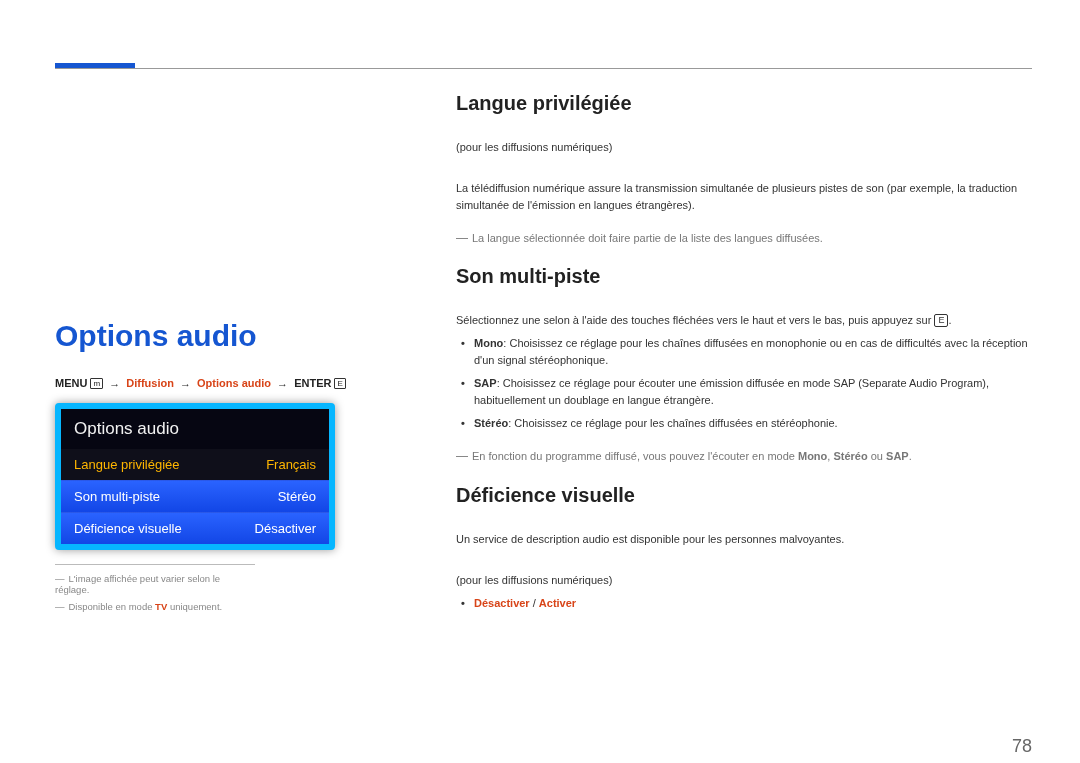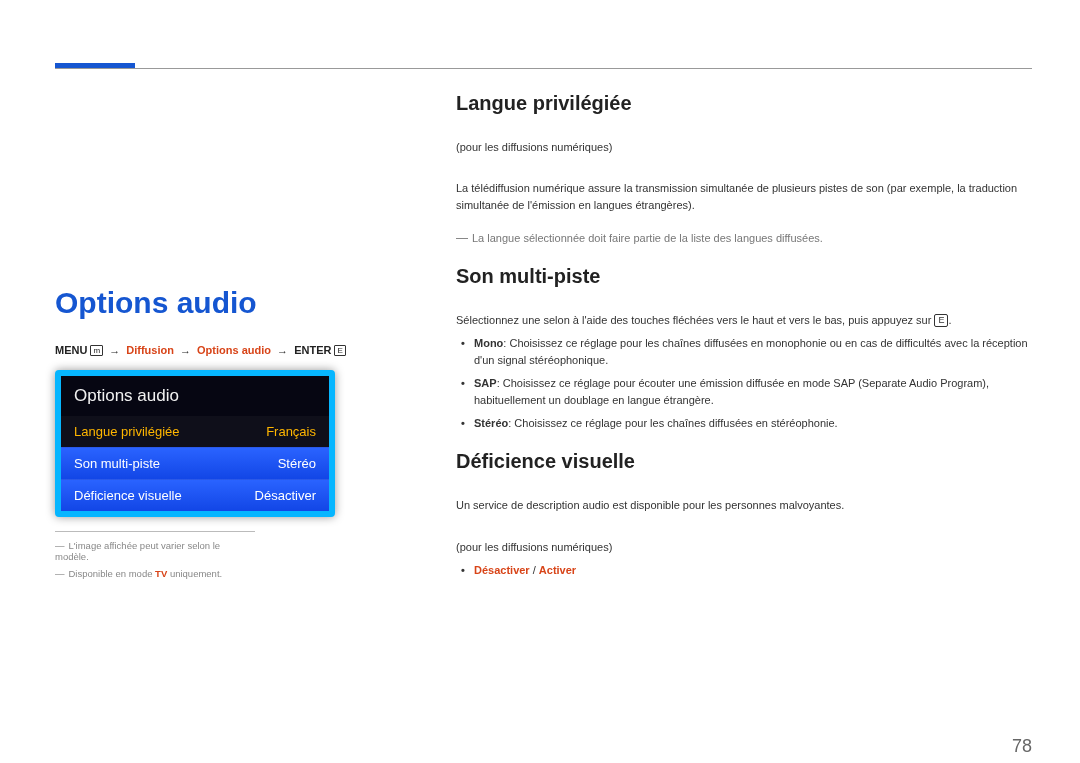--- a/index.html
+++ b/index.html
@@ -77,41 +77,42 @@
           <span>Son multi-piste</span>
           <span class="osd-value">Stéréo</span>
         </div>
         <div class="osd-row">
           <span>Déficience visuelle</span>
           <span class="osd-value">Désactiver</span>
         </div>
       </div>
 
       <div class="footnotes-left">
-        <p><span class="dash">―</span><span>L'image affichée peut varier selon le modèle.</span></p>
+        <p><span class="dash">―</span><span>L'image affichée peut varier selon le réglage.</span></p>
         <p><span class="dash">―</span><span>Disponible en mode </span><span class="hl bold">TV</span><span> uniquement.</span></p>
       </div>
     </div>
 
     <div class="right-col">
 
       <h2 class="section">Langue privilégiée</h2>
       <p class="sub">(pour les diffusions numériques)</p>
       <p class="sub">La télédiffusion numérique assure la transmission simultanée de plusieurs pistes de son (par exemple, la traduction simultanée de l'émission en langues étrangères).</p>
       <p class="note"><span class="dash"></span><span>La langue sélectionnée doit faire partie de la liste des langues diffusées.</span></p>
 
       <h2 class="section">Son multi-piste</h2>
       <p class="sub">
         <span>Sélectionnez une selon à l'aide des touches fléchées vers le haut et vers le bas, puis appuyez sur </span><span class="enter-icon">E</span><span>.</span>
       </p>
       <ul class="bullets">
         <li><span class="bold">Mono</span><span>: Choisissez ce réglage pour les chaînes diffusées en monophonie ou en cas de difficultés avec la réception d'un signal stéréophonique.</span></li>
         <li><span class="bold">SAP</span><span>: Choisissez ce réglage pour écouter une émission diffusée en mode SAP (Separate Audio Program), habituellement un doublage en langue étrangère.</span></li>
         <li><span class="bold">Stéréo</span><span>: Choisissez ce réglage pour les chaînes diffusées en stéréophonie.</span></li>
       </ul>
+      <p class="note"><span class="dash"></span><span>En fonction du programme diffusé, vous pouvez l'écouter en mode </span><span class="bold">Mono</span><span>, </span><span class="bold">Stéréo</span><span> ou </span><span class="bold">SAP</span><span>.</span></p>
 
       <h2 class="section">Déficience visuelle</h2>
       <p class="sub">Un service de description audio est disponible pour les personnes malvoyantes.</p>
       <p class="sub">(pour les diffusions numériques)</p>
       <ul class="bullets">
         <li>
           <span class="bold hl">Désactiver</span><span> / </span><span class="bold hl">Activer</span>
         </li>
       </ul>
 

